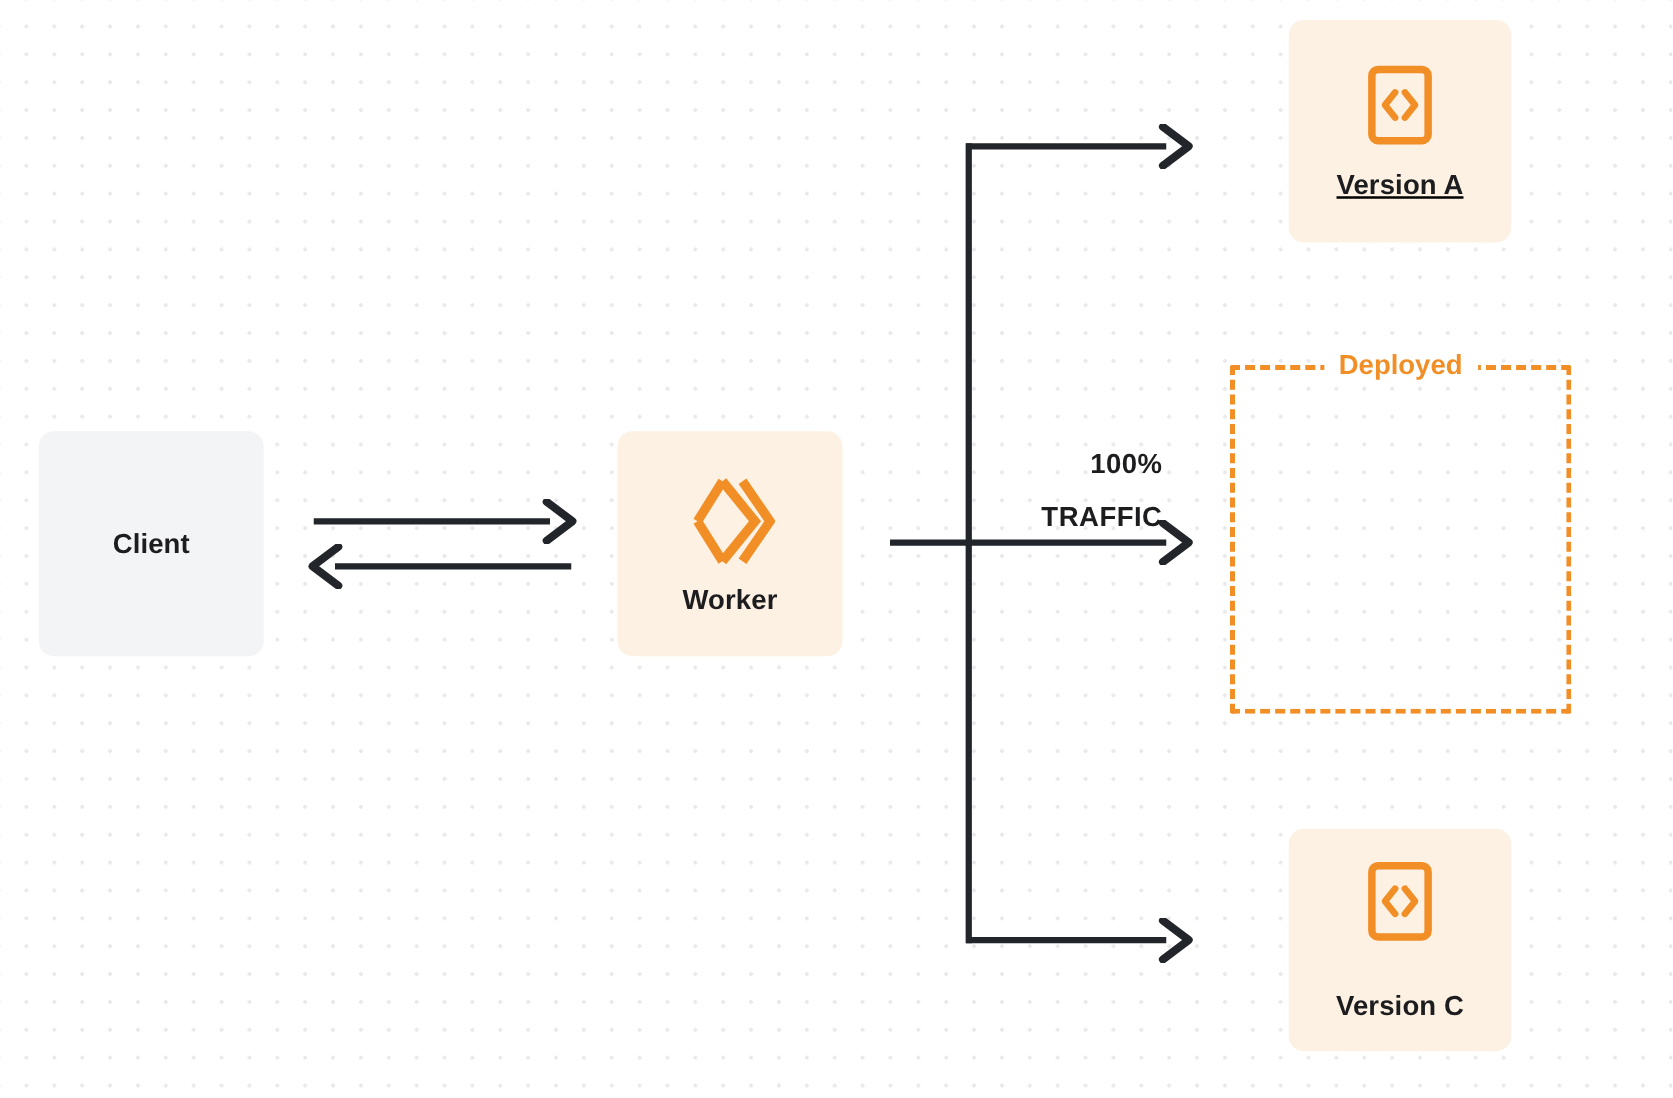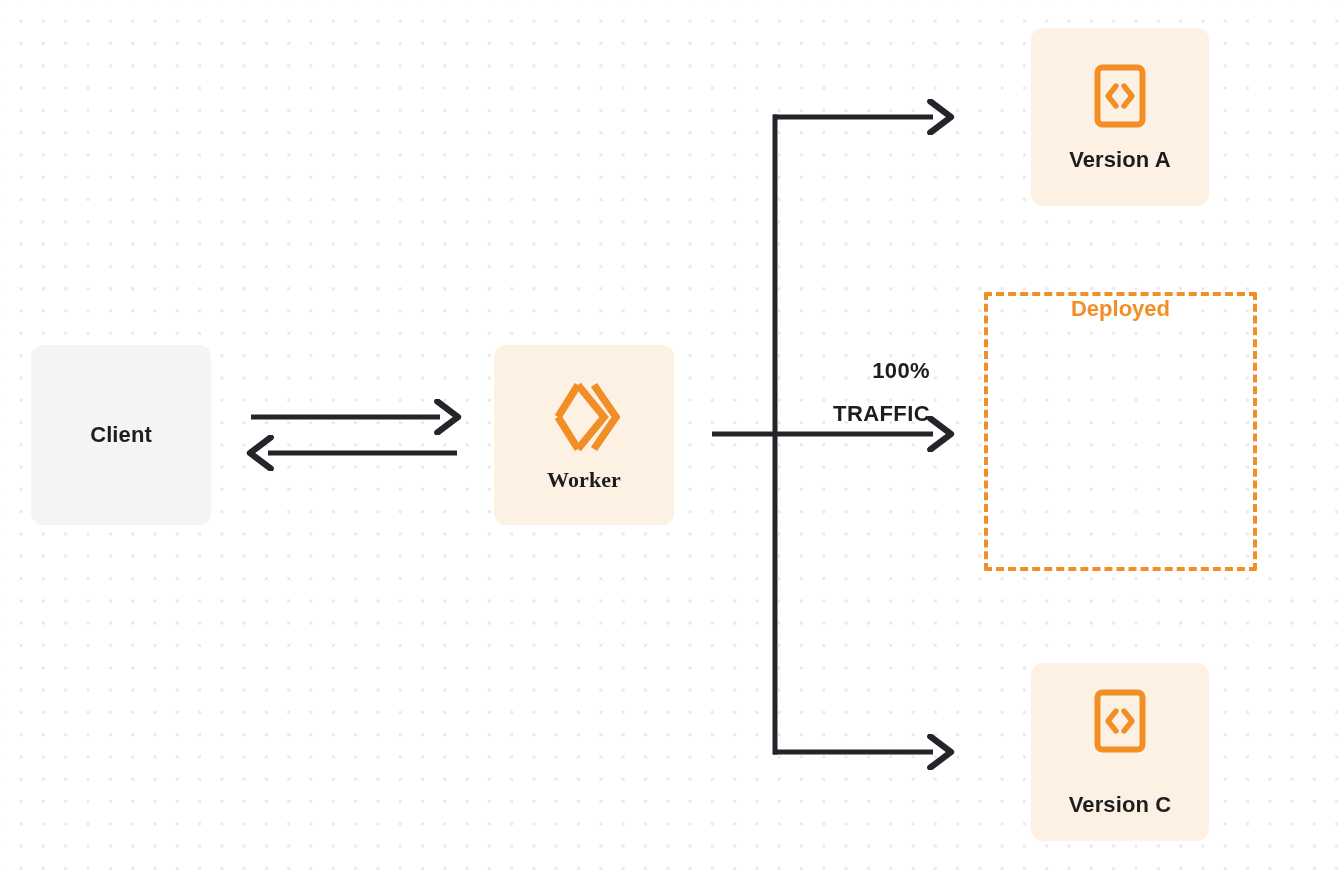--- a/index.html
+++ b/index.html
@@ -50,31 +50,31 @@
     background: #f3f4f6;
   }
 
   .worker-node {
     left: 494px;
     top: 345px;
     width: 180px;
     height: 180px;
     background: #fdf1e3;
   }
-  .worker-node .node-label { margin-top: 14px; font-family: Liberation Serif, serif; }
+  .worker-node .node-label { margin-top: 14px; }
 
   .version-node {
     left: 1031px;
     width: 178px;
     height: 178px;
     background: #fdf1e3;
   }
   .version-node .node-label { margin-top: 20px; }
 
-  .version-a { top: 28px; }
+  .version-a { top: 16px; text-decoration: underline; }
   .version-b { top: 345px; }
   .version-c { top: 663px; gap: 20px; }
 
   .icon-wrap {
     display: flex;
     align-items: center;
     justify-content: center;
     line-height: 0;
   }
 
@@ -94,21 +94,20 @@
     left: 50%;
     top: -17px;
     transform: translateX(-50%);
     background: #ffffff;
     padding: 0 12px;
     font-size: 22px;
     font-weight: bold;
     color: #f18e26;
     white-space: nowrap;
     line-height: 1.2;
-    margin-top: 17px;
   }
 
   
   #connectors {
     position: absolute;
     left: 0;
     top: 0;
     width: 1338px;
     height: 878px;
     pointer-events: none;

